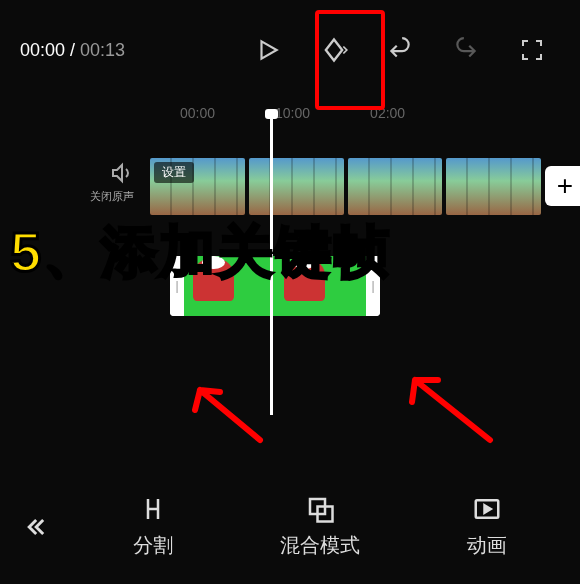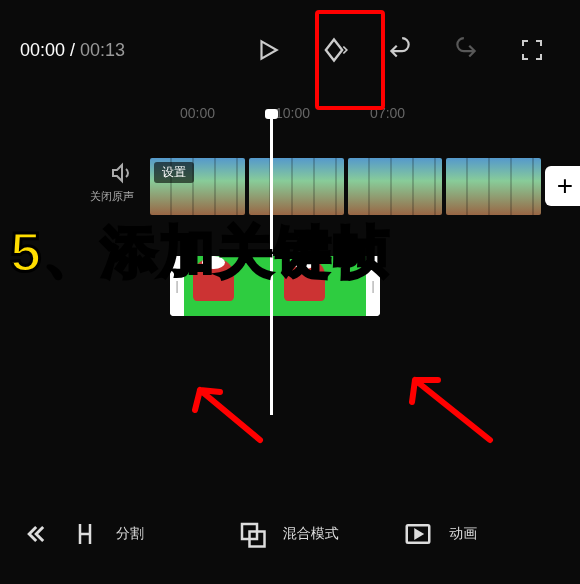--- a/index.html
+++ b/index.html
@@ -37,21 +37,21 @@
     .playhead { position: absolute; left: 270px; top: 115px; width: 3px; height: 300px; background: #fff; z-index: 8; }
     .playhead::before { content: ""; position: absolute; top: -6px; left: -5px; width: 13px; height: 10px; background: #fff; border-radius: 3px; }
     
     .arrow-left { position: absolute; left: 180px; top: 380px; z-index: 9; }
     .arrow-right { position: absolute; left: 400px; top: 370px; z-index: 9; }
     
     .big-overlay-text { position: absolute; top: 215px; left: 10px; font-size: 56px; font-weight: 900; color: #ffdd00; -webkit-text-stroke: 3px #000; z-index: 15; pointer-events: none; letter-spacing: 2px; text-align: center; }
     
     .bottom-toolbar { position: absolute; bottom: 15px; left: 0; right: 0; display: flex; align-items: center; padding: 10px 10px; gap: 0; }
     .back-btn { width: 50px; height: 50px; display: flex; align-items: center; justify-content: center; margin-right: 10px; }
-    .tool-item { flex: 1; display: flex; align-items: center; gap: 16px; color: #ddd; font-size: 14px; cursor: pointer; }
+    .tool-item { flex: 1; display: flex; flex-direction: column; align-items: center; gap: 8px; color: #ddd; font-size: 20px; cursor: pointer; }
     .tool-item svg { width: 30px; height: 30px; stroke: #ddd; fill: none; stroke-width: 2; }
   </style>
 </head>
 <body>
 
 <div class="top-bar">
   <div class="time-display">
     <span class="time-current">00:00</span><span> / </span><span class="time-total">00:13</span>
   </div>
   <div class="top-controls">
@@ -82,21 +82,21 @@
         </svg>
     </div>
   </div>
 </div>
 
 <div class="highlight-box"></div>
 
 <div class="timeline-ruler">
   <span>00:00</span>
   <span>10:00</span>
-  <span>07:00</span>
+  <span>02:00</span>
 </div>
 
 <div class="playhead"></div>
 
 <div class="timeline-area">
   <div class="main-track">
     <div class="audio-btn">
       <svg width="24" height="24" viewBox="0 0 24 24" stroke="#aaa" fill="none" stroke-width="2">
           <path d="M3 9v6h4l5 5V4L7 9H3zM16 8a5 5 0 0 1 0 8"></path>
         </svg>

